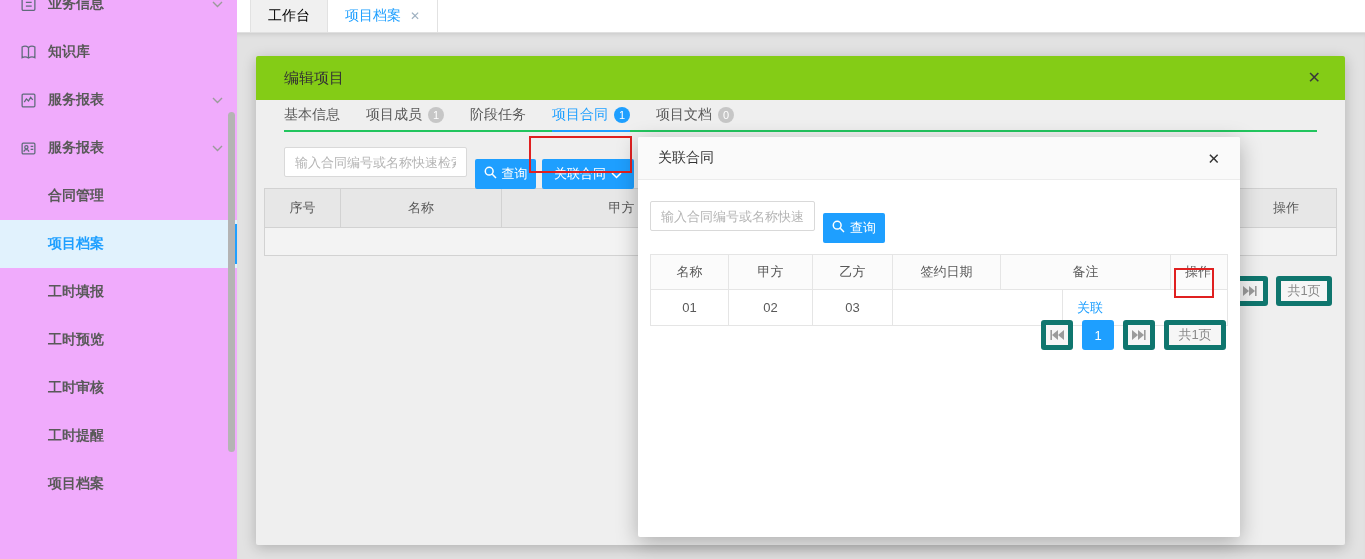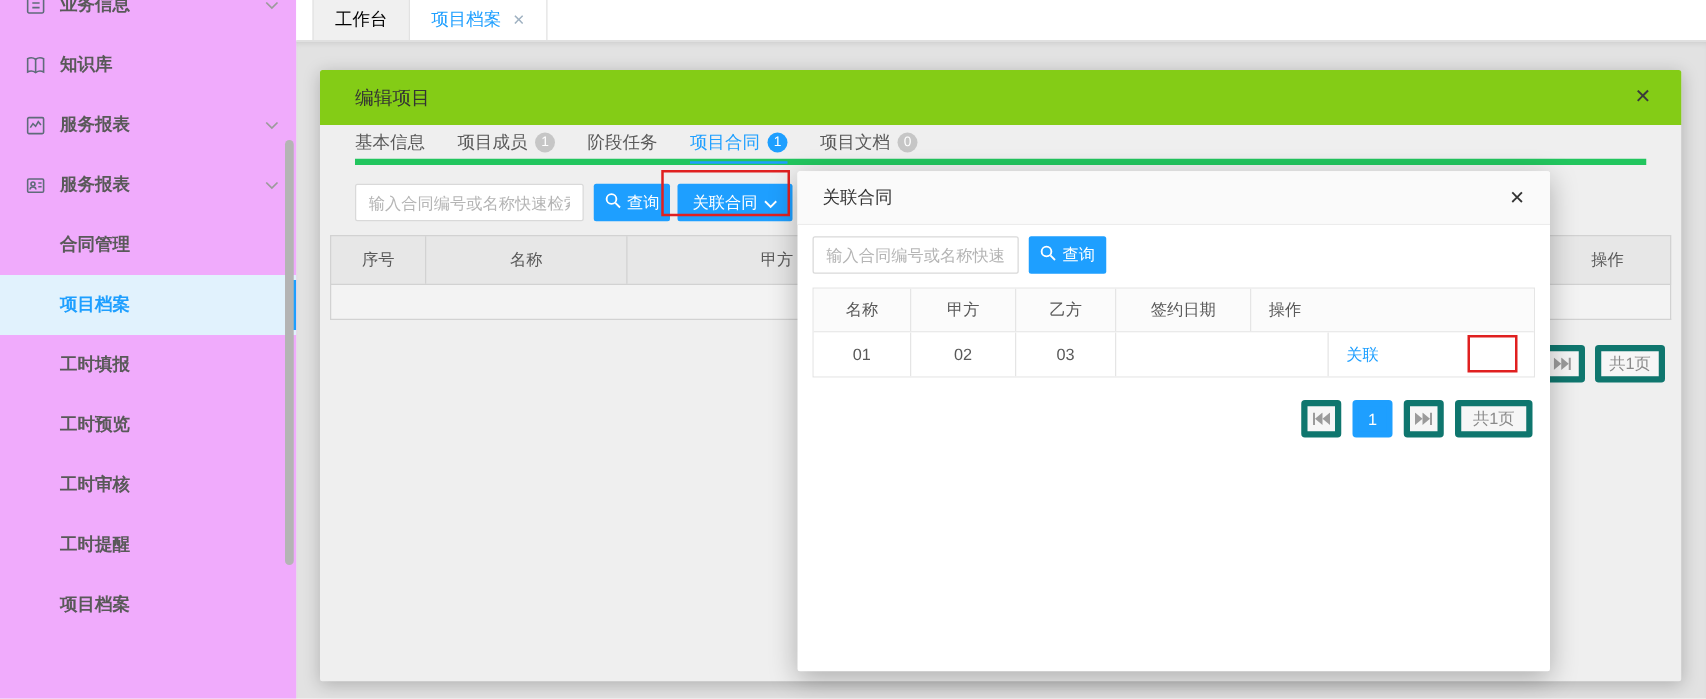--- a/index.html
+++ b/index.html
@@ -27,31 +27,31 @@
   .ttab.active .tclose { margin-left:9px; color:#9fb1c1; font-size:12px; }
 
   
   .main-bg { position:absolute; left:237px; top:33px; width:1128px; height:526px; background:#e2e2e2; box-shadow:inset 0 4px 5px -3px rgba(0,0,0,0.12); z-index:1; }
 
   
   .edit-modal { position:absolute; left:256px; top:56px; width:1089px; height:489px; background:#efefef; border-radius:2px; box-shadow:0 3px 14px rgba(0,0,0,0.22); z-index:10; }
   .em-header { height:44px; background:#84cc16; border-radius:2px 2px 0 0; display:flex; align-items:center; padding:0 24px 0 28px; }
   .em-title { font-size:15px; color:#333; }
   .em-close { margin-left:auto; color:#3a3a3a; font-size:16px; cursor:pointer; line-height:1; }
-  .em-tabs { margin:0 28px; height:32px; display:flex; align-items:center; gap:26px; border-bottom:5px solid #22c55e; }
+  .em-tabs { margin:0 28px; height:32px; display:flex; align-items:center; gap:26px; border-bottom:2px solid #22c55e; }
   .em-tab { display:flex; align-items:center; height:32px; font-size:14px; color:#595959; cursor:pointer; position:relative; }
   .em-tab .badge { margin-left:6px; min-width:16px; height:16px; border-radius:8px; background:#c6c6c6; color:#fff; font-size:11px; display:inline-flex; align-items:center; justify-content:center; padding:0 4px; }
   .em-tab.active { color:#1E9FFF; }
   .em-tab.active .badge { background:#1E9FFF; }
   .em-tab.active::after { content:""; position:absolute; left:0; right:0; bottom:-1px; height:2px; background:#1E9FFF; }
   .em-toolbar { margin:15px 28px 0; display:flex; align-items:center; height:30px; }
   .txt-input { height:30px; background:#fff; border:1px solid #d9d9d9; border-radius:2px; padding:0 10px; font-size:13px; color:#333; outline:none; font-family:inherit; }
   .txt-input::placeholder { color:#b5b5b5; }
   .em-toolbar .txt-input { width:183px; }
-  .btn-blue { height:30px; background:#1E9FFF; color:#fff; border:none; border-radius:2px; font-size:13px; display:inline-flex; align-items:center; justify-content:center; gap:5px; cursor:pointer; font-family:inherit; }
+  .btn-blue { height:30px; background:#1E9FFF; color:#fff; border:none; border-radius:2px; font-size:13px; display:inline-flex; align-items:center; justify-content:center; gap:5px; cursor:pointer; font-family:inherit;margin-top:24px; }
   .btn-query { width:61px; margin-left:8px; }
   .btn-assoc { width:92px; margin-left:6px; }
   .em-table { margin:11px 8px 0; }
   .em-thead { display:flex; height:40px; background:#e7e7e7; border:1px solid #d2d2d2; }
   .em-th { display:flex; align-items:center; justify-content:center; font-size:13px; color:#595959; border-right:1px solid #d2d2d2; }
   .em-th:last-child { border-right:none; }
   .em-th.c-idx { width:76px; } .em-th.c-name { width:161px; } .em-th.c-pa { width:240px; }
   .em-th.c-fill { flex:1; } .em-th.c-op { width:100px; }
   .em-empty-row { height:28px; background:#f3f3f3; border:1px solid #d2d2d2; border-top:none; }
   .em-pagination { position:absolute; top:220px; right:13px; display:flex; gap:8px; }
@@ -264,20 +264,21 @@
           </svg></span>
       <span>查询</span>
     </button>
   </div>
   <div class="ov-table">
     <div class="ov-thead">
       <div class="ov-c oc-name">名称</div>
       <div class="ov-c oc-pa">甲方</div>
       <div class="ov-c oc-pb">乙方</div>
       <div class="ov-c oc-date">签约日期</div>
+      <div class="ov-c oc-remark">备注</div>
       <div class="ov-c oc-op">操作</div>
     </div>
     <div class="ov-row">
       <div class="ov-c oc-name">01</div>
       <div class="ov-c oc-pa">02</div>
       <div class="ov-c oc-pb">03</div>
       <div class="ov-c oc-remark"></div>
       <div class="ov-c oc-op">
         <span class="link-assoc">关联</span>
       </div>

